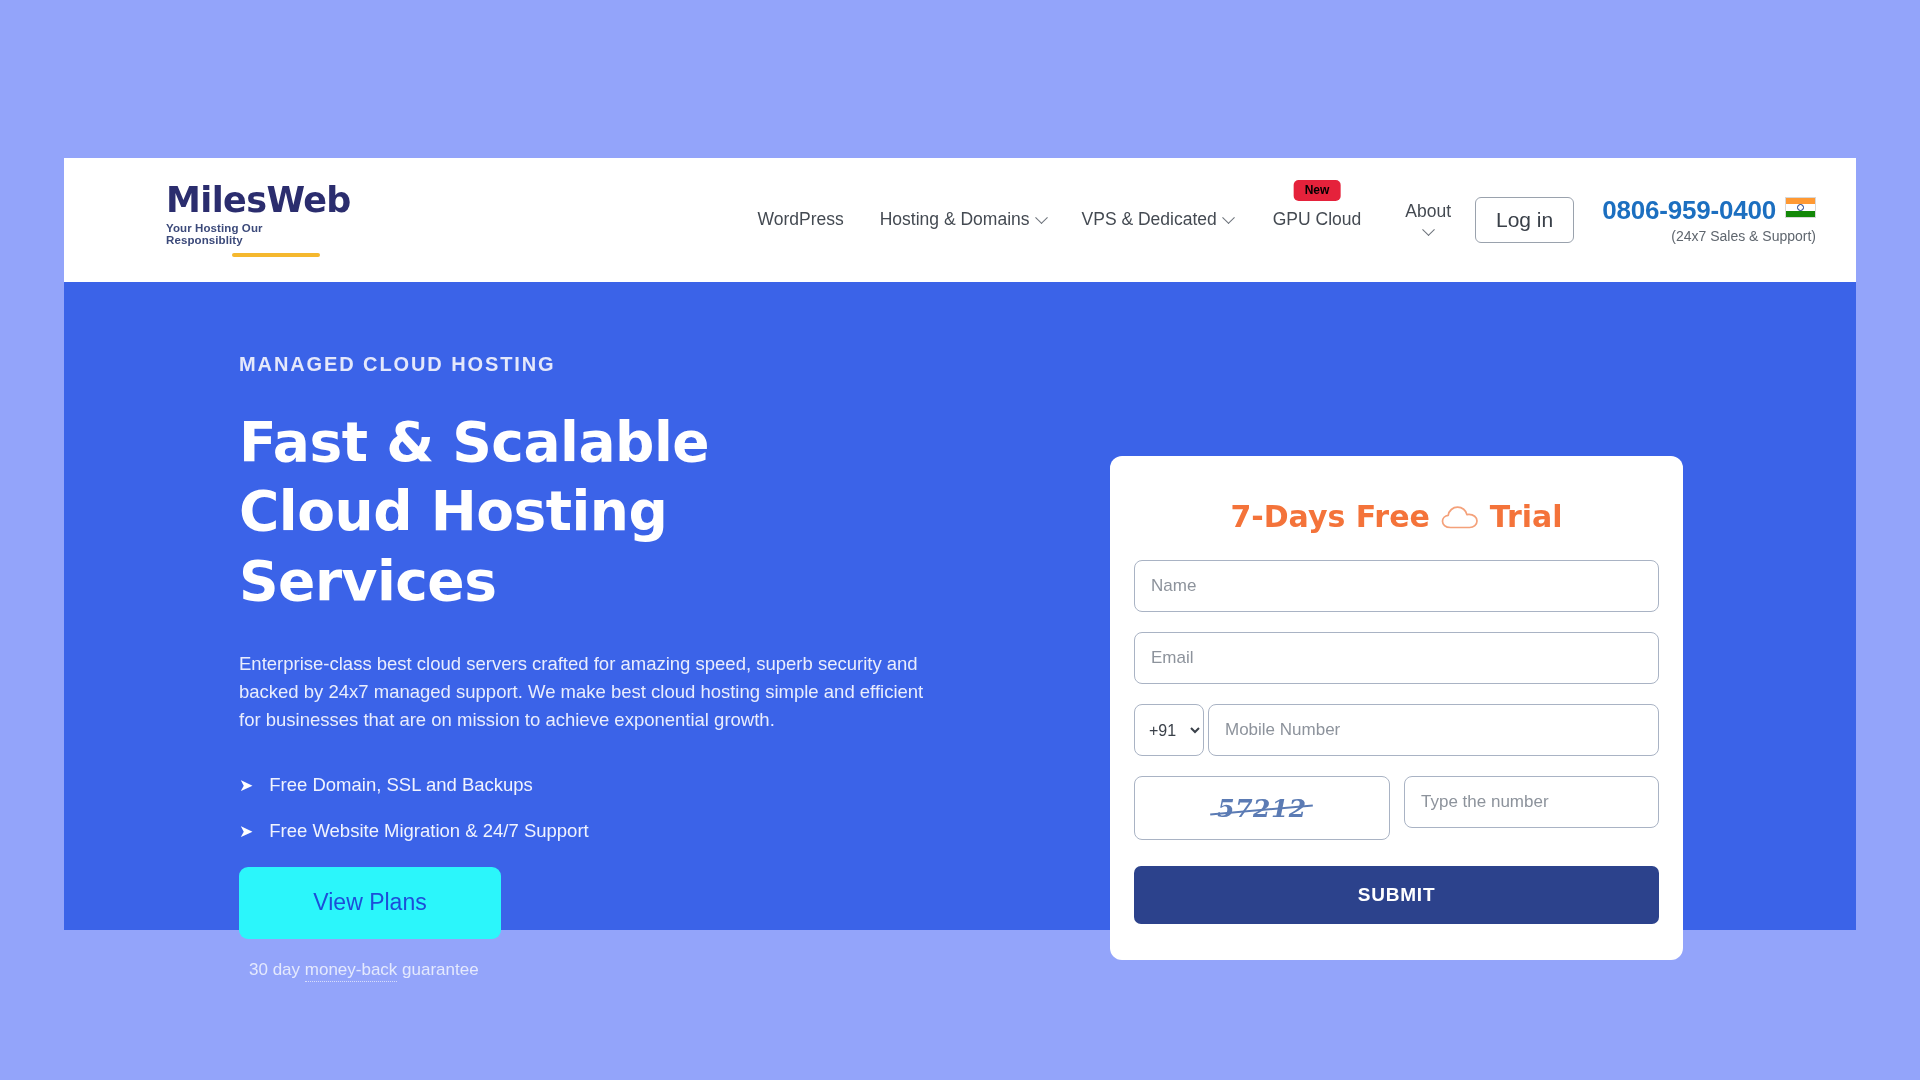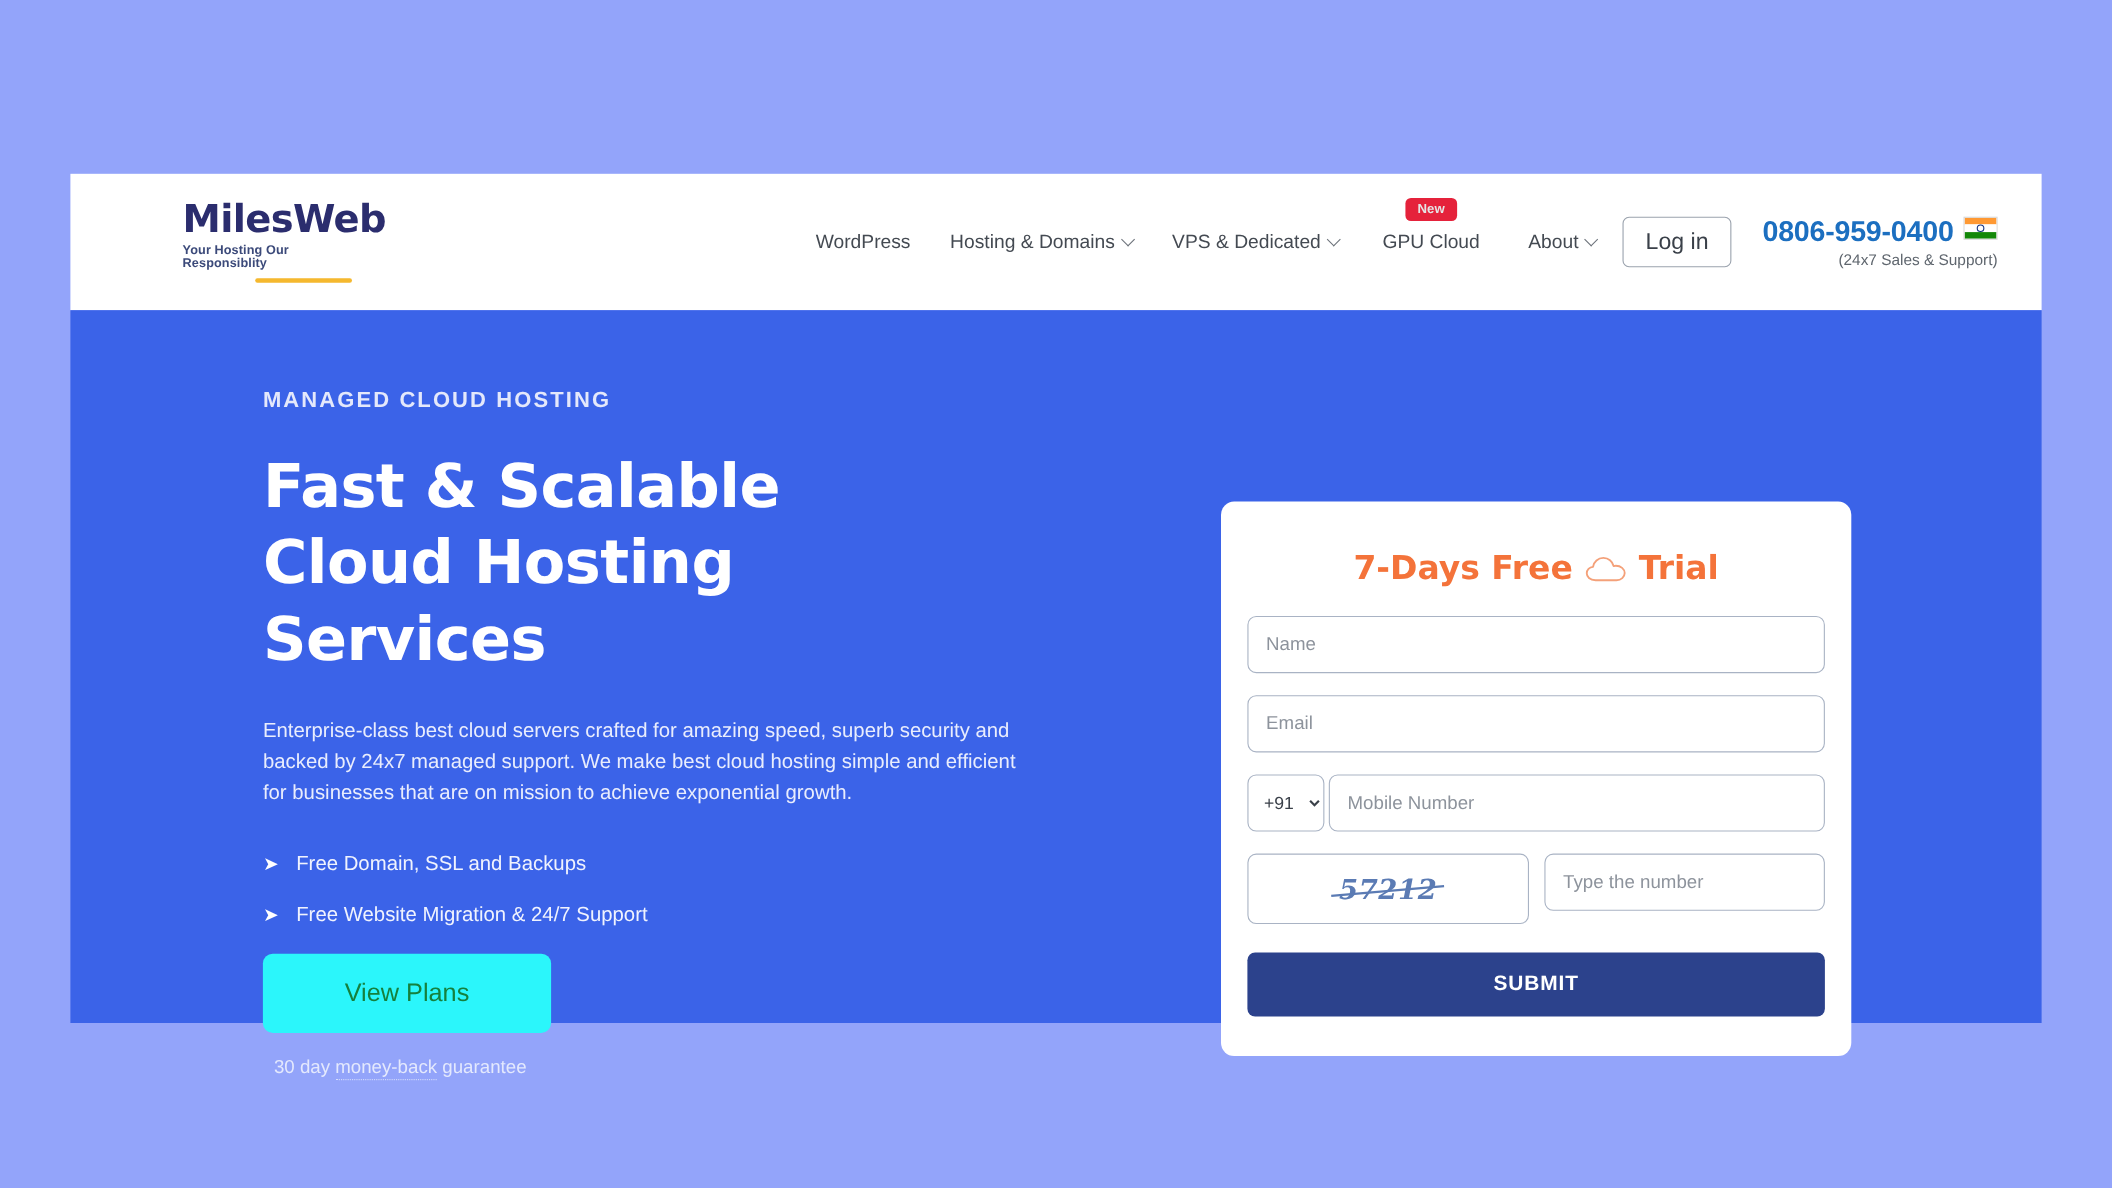--- a/index.html
+++ b/index.html
@@ -76,38 +76,38 @@
     color: #444a52;
     padding: 0 18px;
     white-space: nowrap;
     display: flex;
     align-items: center;
     gap: 7px;
     cursor: pointer;
     line-height: 1;
   }
   .nav-item.gpu { padding-left: 22px; padding-right: 22px; }
-  .nav-item.about { padding-left: 22px; padding-right: 16px; }
+  .nav-item.about { padding-left: 22px; padding-right: 16px; flex-direction: column; }
 
   .caret {
     display: inline-block;
     width: 9px;
     height: 9px;
     border-right: 1.6px solid #6d737b;
     border-bottom: 1.6px solid #6d737b;
     transform: rotate(45deg) translate(-2px, -2px);
   }
 
   .new-badge {
     position: absolute;
     top: -31px;
     left: 50%;
     transform: translateX(-50%);
     background: #e5223b;
-    color: #e5e5e5;
+    color: #000000;
     font-size: 12px;
     font-weight: 700;
     padding: 4px 11px 5px;
     border-radius: 5px;
     line-height: 1;
   }
 
   .login-btn {
     border: 1px solid #9aa2ad;
     border-radius: 6px;
@@ -219,21 +219,21 @@
     font-size: 17px;
     line-height: 1;
     flex: 0 0 auto;
   }
 
   .cta-btn {
     display: block;
     width: 262px;
     height: 72px;
     background: #2bf6fb;
-    color: #15803d;
+    color: #1d4ed8;
     border: none;
     border-radius: 9px;
     font-size: 23px;
     font-family: "Liberation Sans", sans-serif;
     cursor: pointer;
     margin-top: 23px;
     line-height: 1;
   }
 
   .guarantee {

